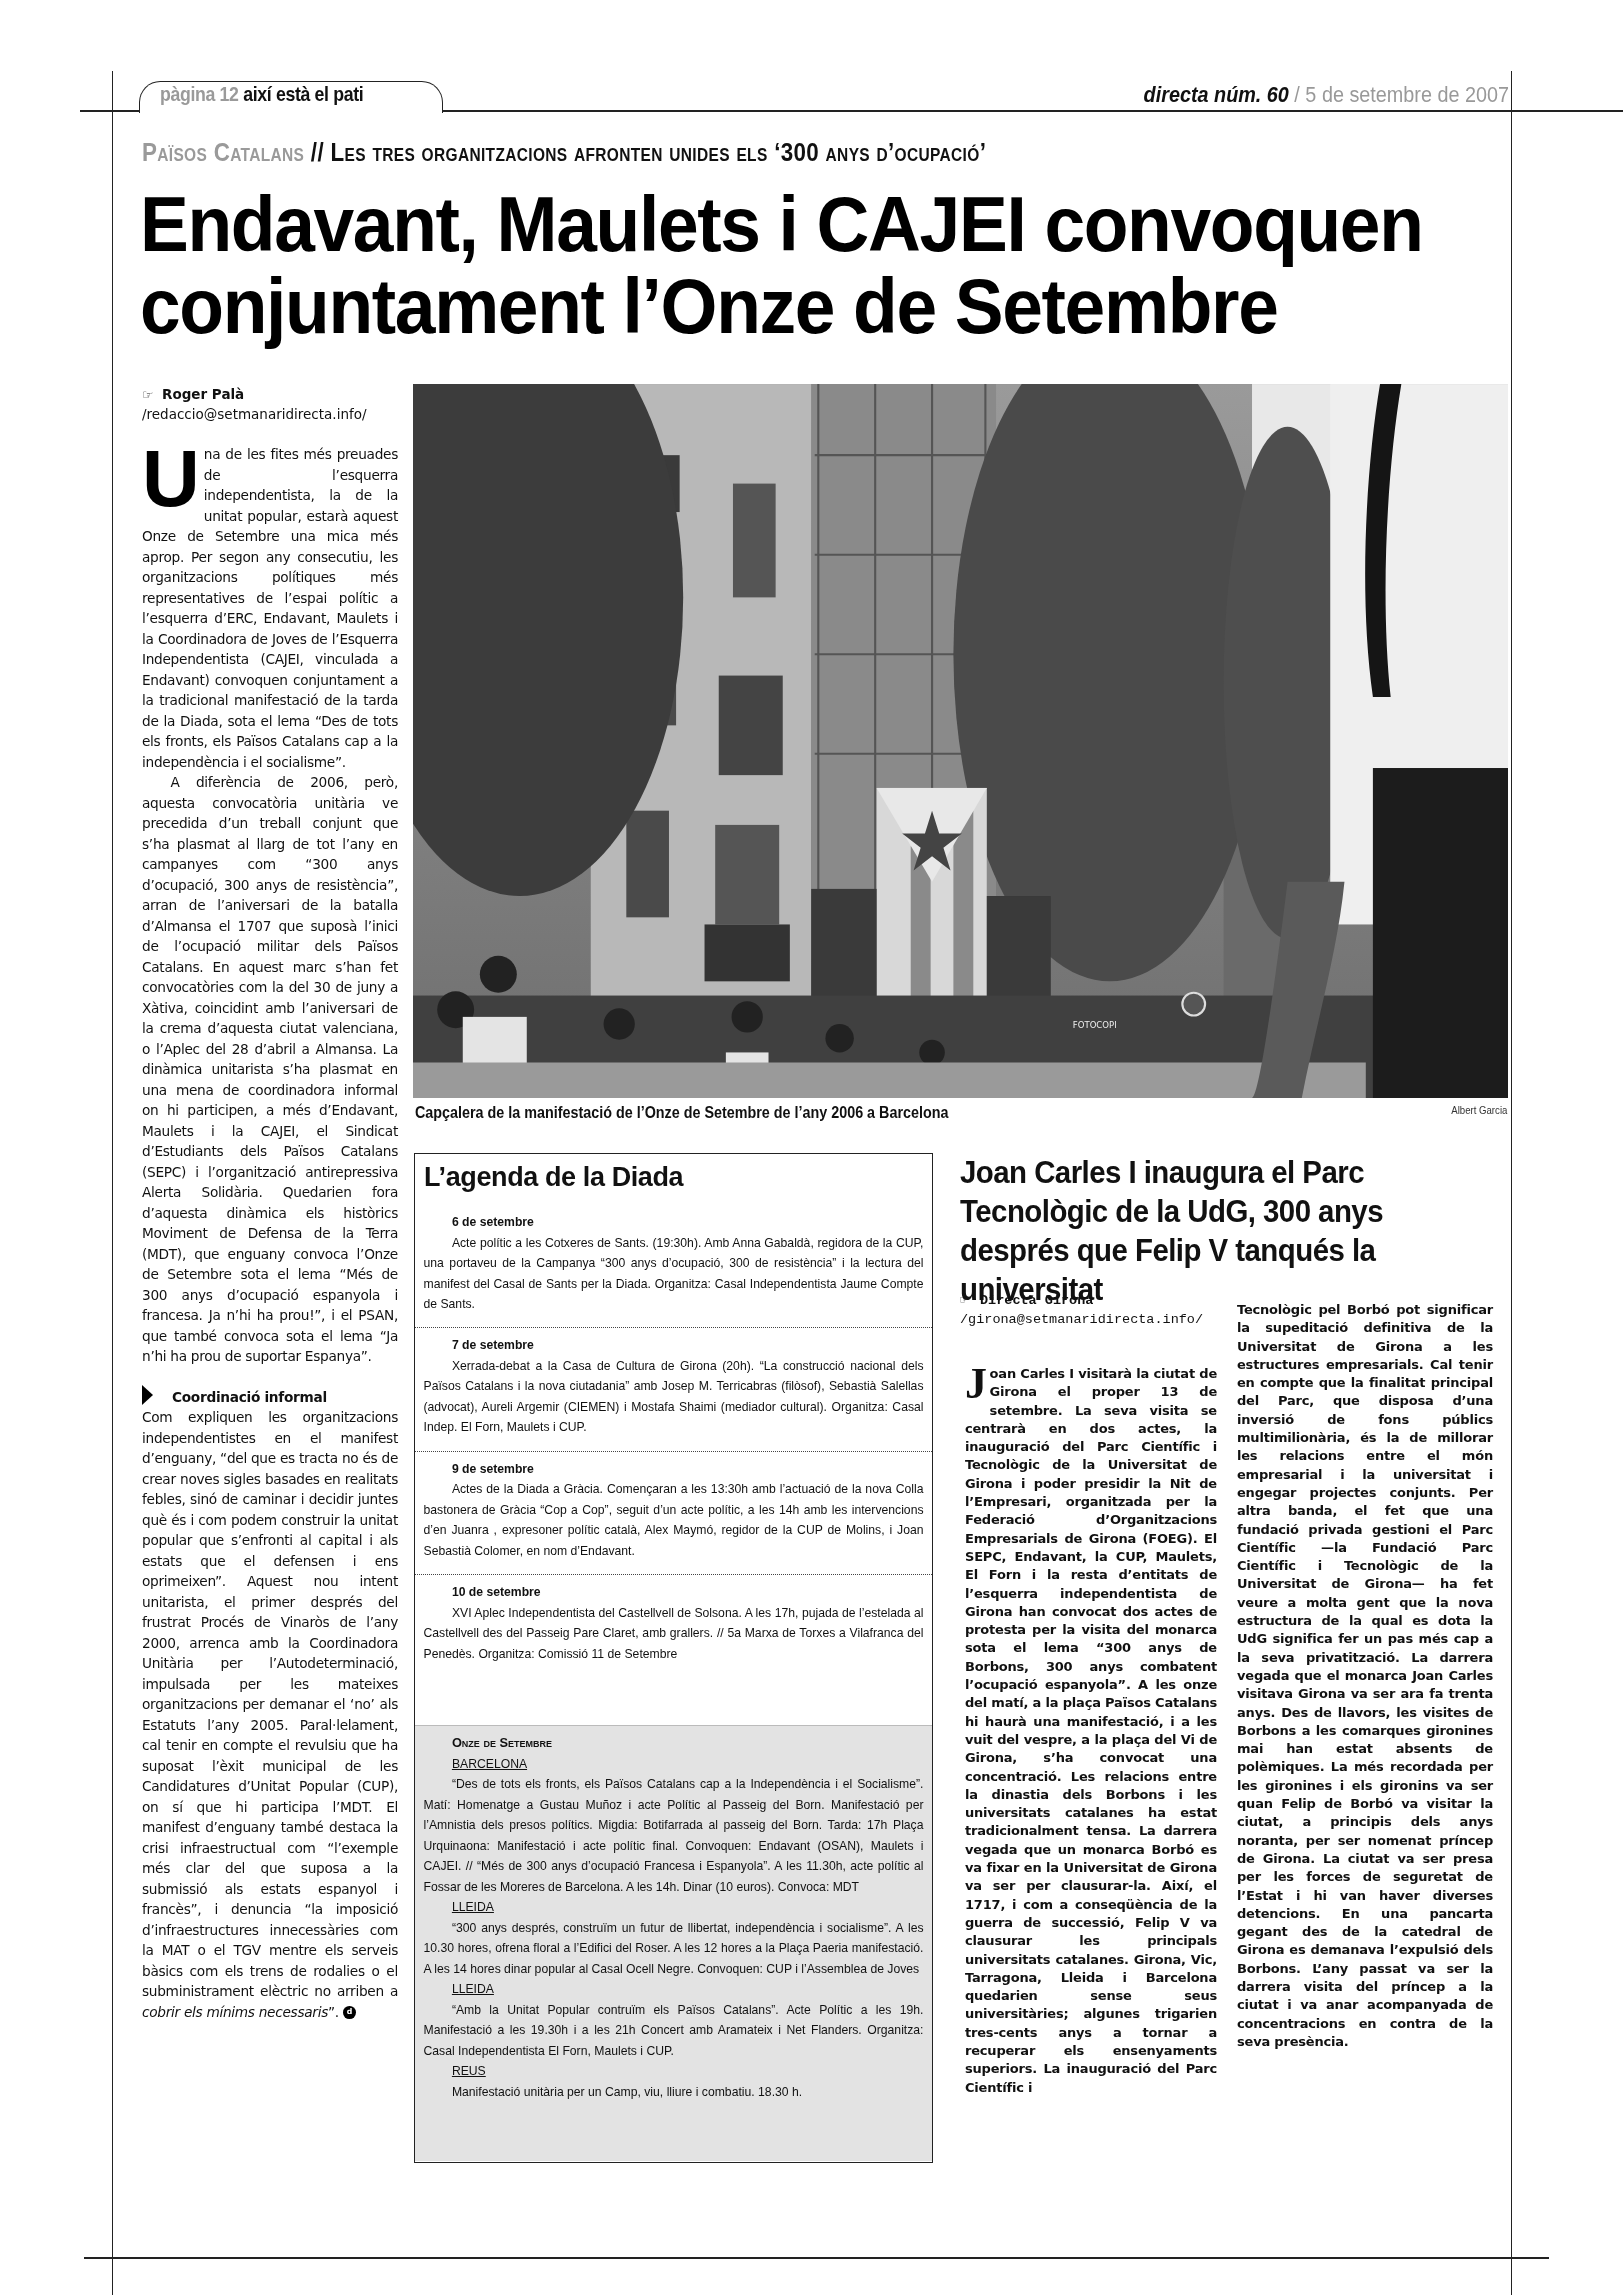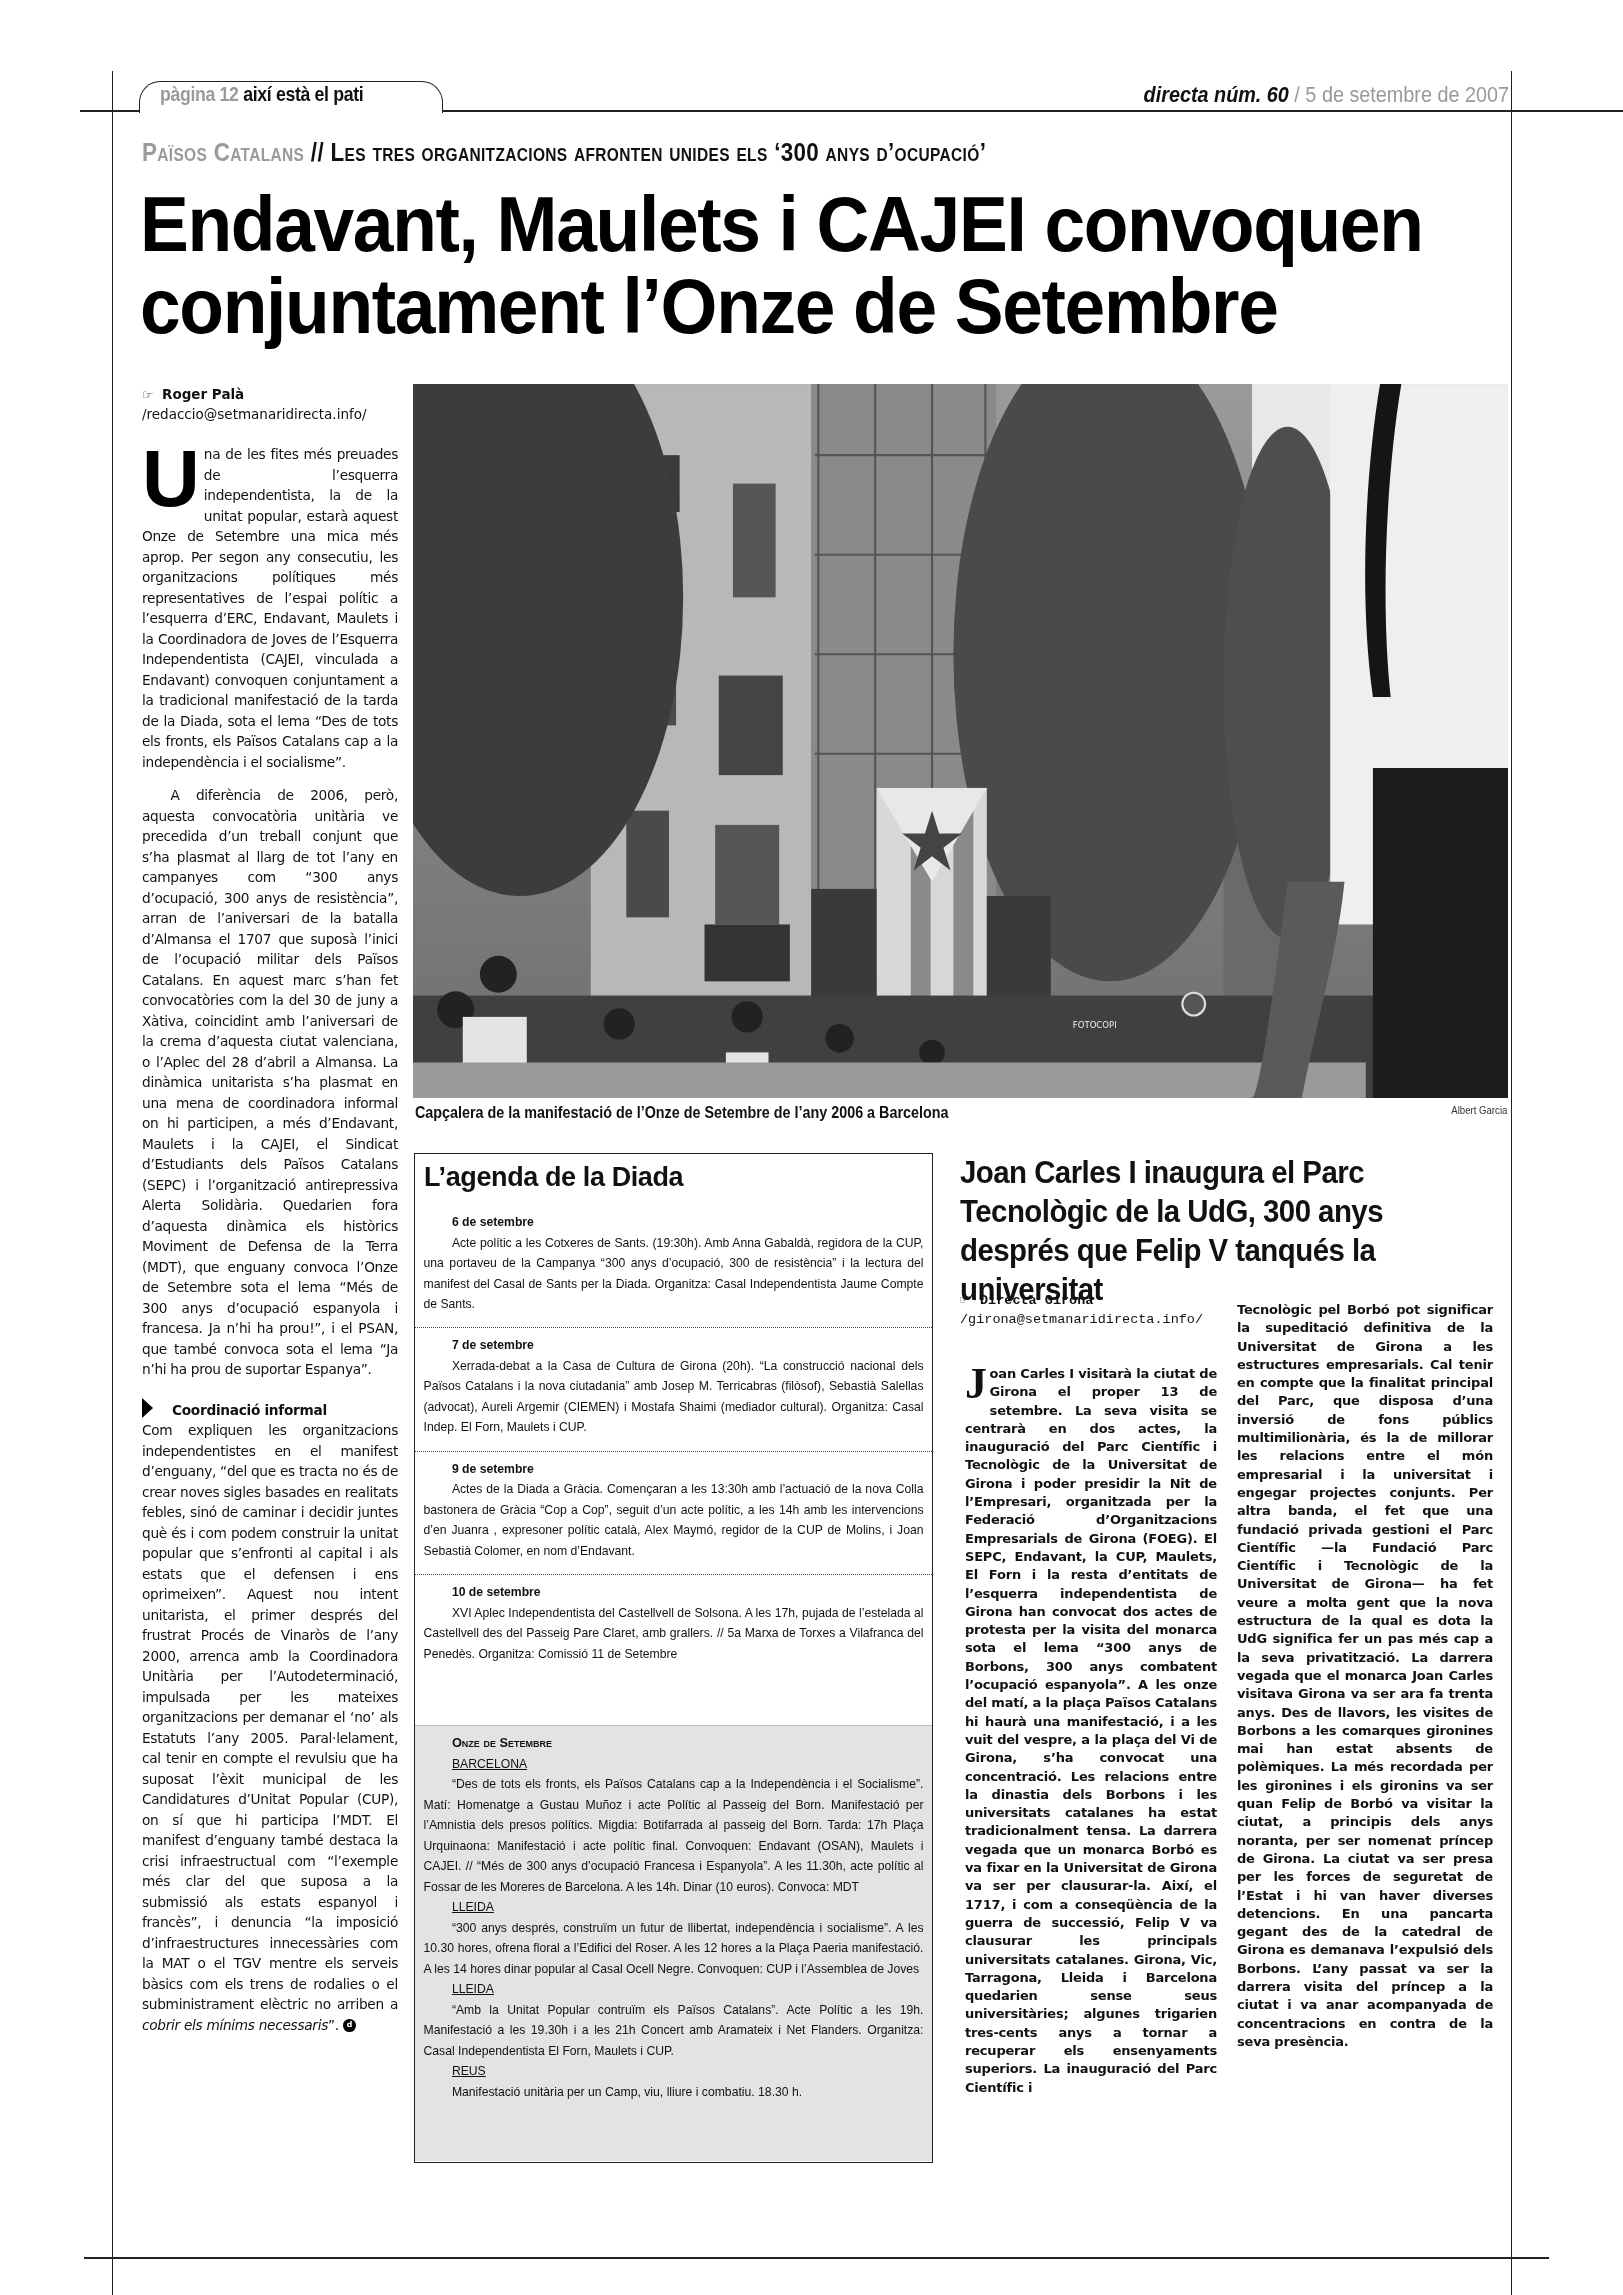--- a/index.html
+++ b/index.html
@@ -30,21 +30,21 @@
 
   
   .byline { position: absolute; left: 142px; top: 386px; font-family: "DejaVu Sans", sans-serif; font-size: 13.5px; }
   .byline .name { font-weight: bold; }
   .byline .email { margin-top: 4.3px; font-size: 13.5px; text-align: right; }
   .pointer-icon { display: inline-block; width: 20px; font-size: 12.8px; }
 
   
   .col { position: absolute; font-size: 13.7px; line-height: 20.5px; text-align: justify; hyphens: manual; }
   .col p { margin: 0; }
-  .col p.indent { text-indent: 28.4px; margin-top: 13px; }
+  .col p.indent { text-indent: 28.4px; }
   .col1 { left: 142px; top: 444px; width: 256px; font-family: "DejaVu Sans", sans-serif; letter-spacing: -0.3px; }
   .dropcap { float: left; font-family: "Liberation Sans", sans-serif; font-weight: bold; font-size: 80px; line-height: 63px; margin: 2.8px 4.3px 0 0; color: #000; }
   .subhead { font-weight: bold; margin-top: 20px; position: relative; padding-left: 30px; }
   .subhead-marker { position: absolute; left: 0; top: -1.4px; width: 0; height: 0; border-top: 10px solid transparent; border-bottom: 10px solid transparent; border-left: 11.4px solid #000; }
   .end-mark { display: inline-block; width: 12.8px; height: 12.8px; border-radius: 50%; background: #000; color: #fff; font-size: 7.8px; line-height: 12.8px; text-align: center; font-style: normal; font-weight: bold; vertical-align: middle; }
 
   
   .photo { position: absolute; left: 413px; top: 384px; width: 1095px; height: 714px; overflow: hidden; background: #777; }
   .caption { position: absolute; left: 415px; top: 1104px; font-family: "Liberation Sans", sans-serif; font-weight: bold; font-size: 15.6px; transform: scaleX(0.92); transform-origin: left center; white-space: nowrap; }
   .credit { position: absolute; right: 116px; top: 1104px; font-family: "Liberation Sans", sans-serif; font-size: 10.7px; color: #333; transform: scaleX(0.9); transform-origin: right center; }

